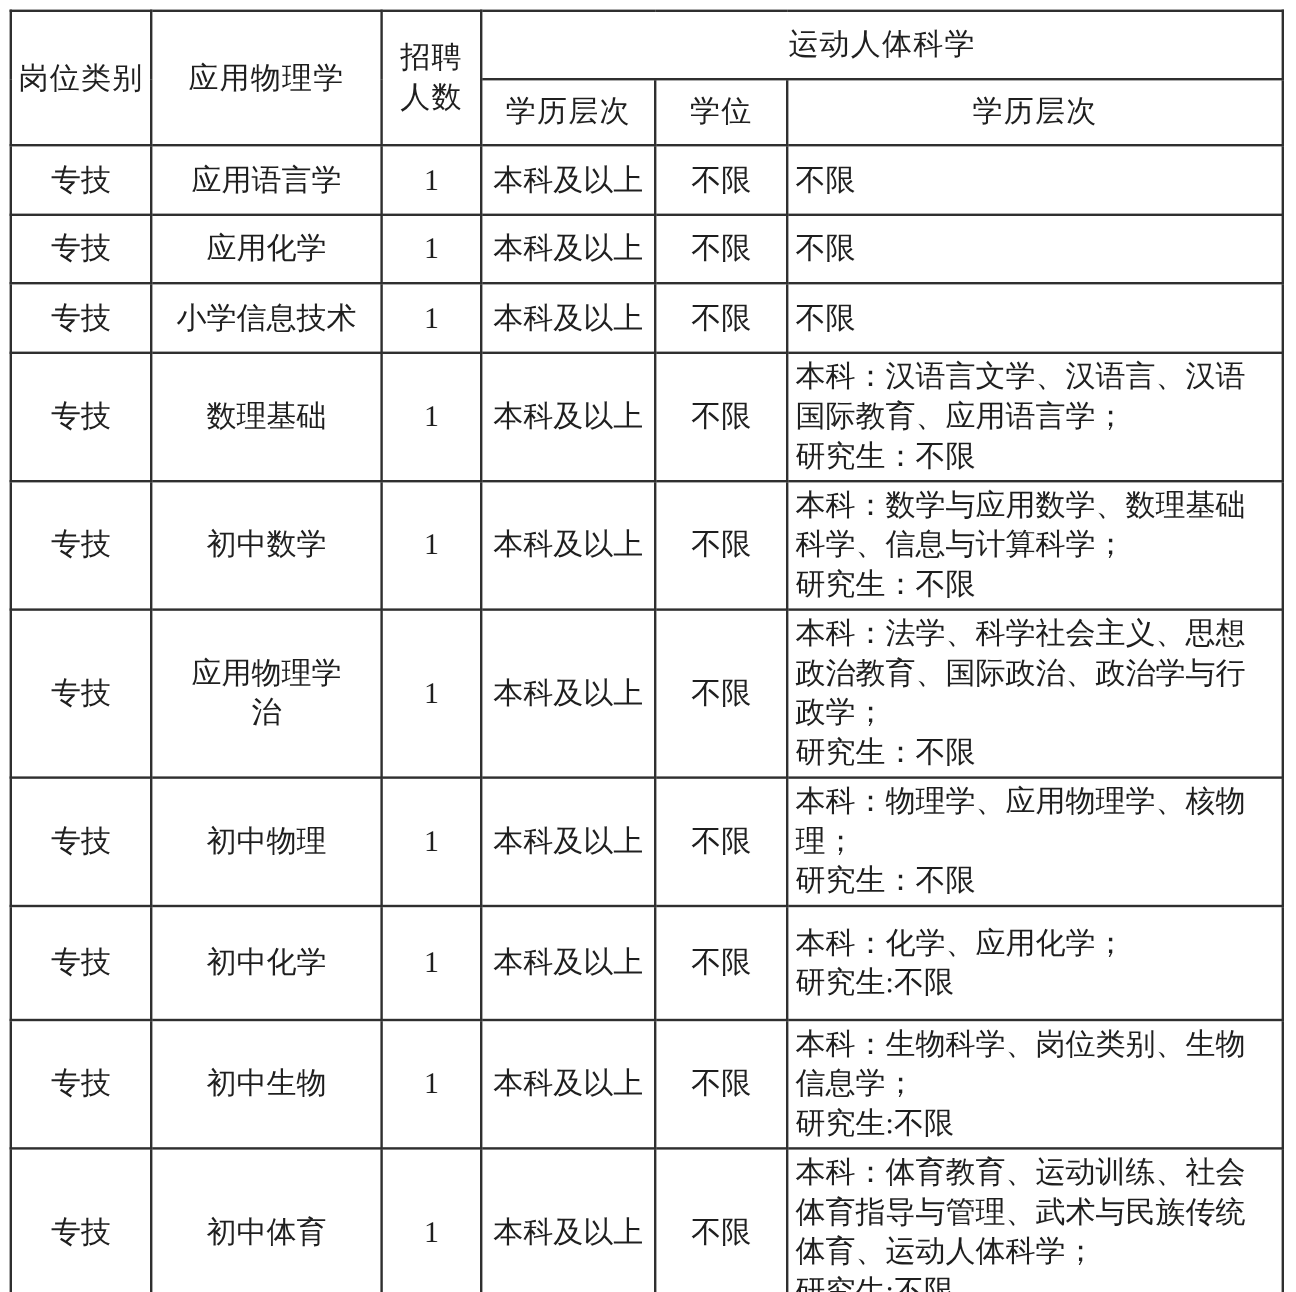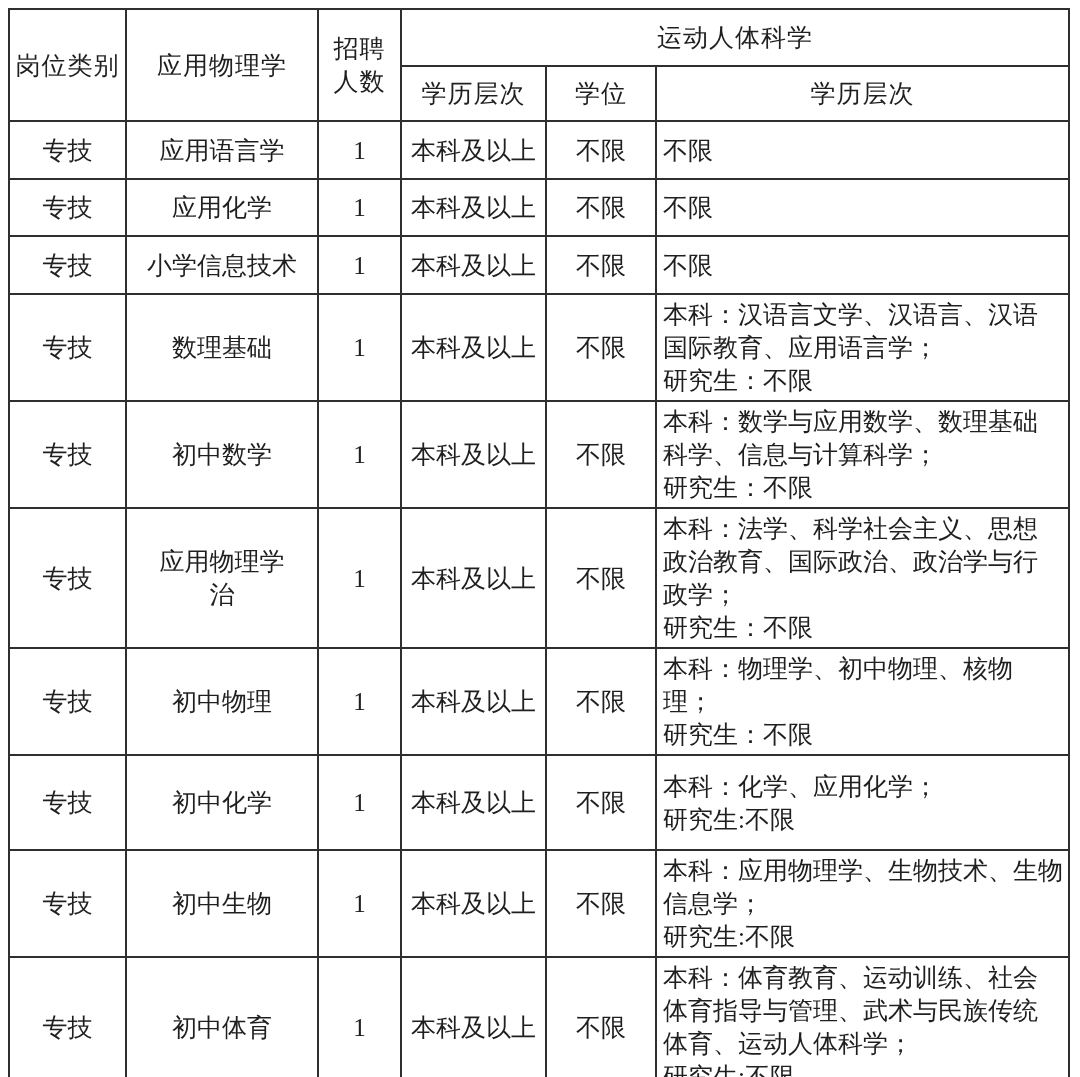--- a/index.html
+++ b/index.html
@@ -125,40 +125,40 @@
 政治教育、国际政治、政治学与行
 政学；
 研究生：不限</td>
     </tr>
     <tr style="height:105px">
       <td>专技</td>
       <td>初中物理</td>
       <td>1</td>
       <td>本科及以上</td>
       <td>不限</td>
-      <td class="left">本科：物理学、初中物理、核物
+      <td class="left">本科：物理学、应用物理学、核物
 理；
 研究生：不限</td>
     </tr>
     <tr style="height:95px">
       <td>专技</td>
       <td>初中化学</td>
       <td>1</td>
       <td>本科及以上</td>
       <td>不限</td>
       <td class="left">本科：化学、应用化学；
 研究生:不限</td>
     </tr>
     <tr style="height:97px">
       <td>专技</td>
       <td>初中生物</td>
       <td>1</td>
       <td>本科及以上</td>
       <td>不限</td>
-      <td class="left">本科：应用物理学、生物技术、生物
+      <td class="left">本科：生物科学、岗位类别、生物
 信息学；
 研究生:不限</td>
     </tr>
     <tr style="height:140px">
       <td>专技</td>
       <td>初中体育</td>
       <td>1</td>
       <td>本科及以上</td>
       <td>不限</td>
       <td class="left">本科：体育教育、运动训练、社会

